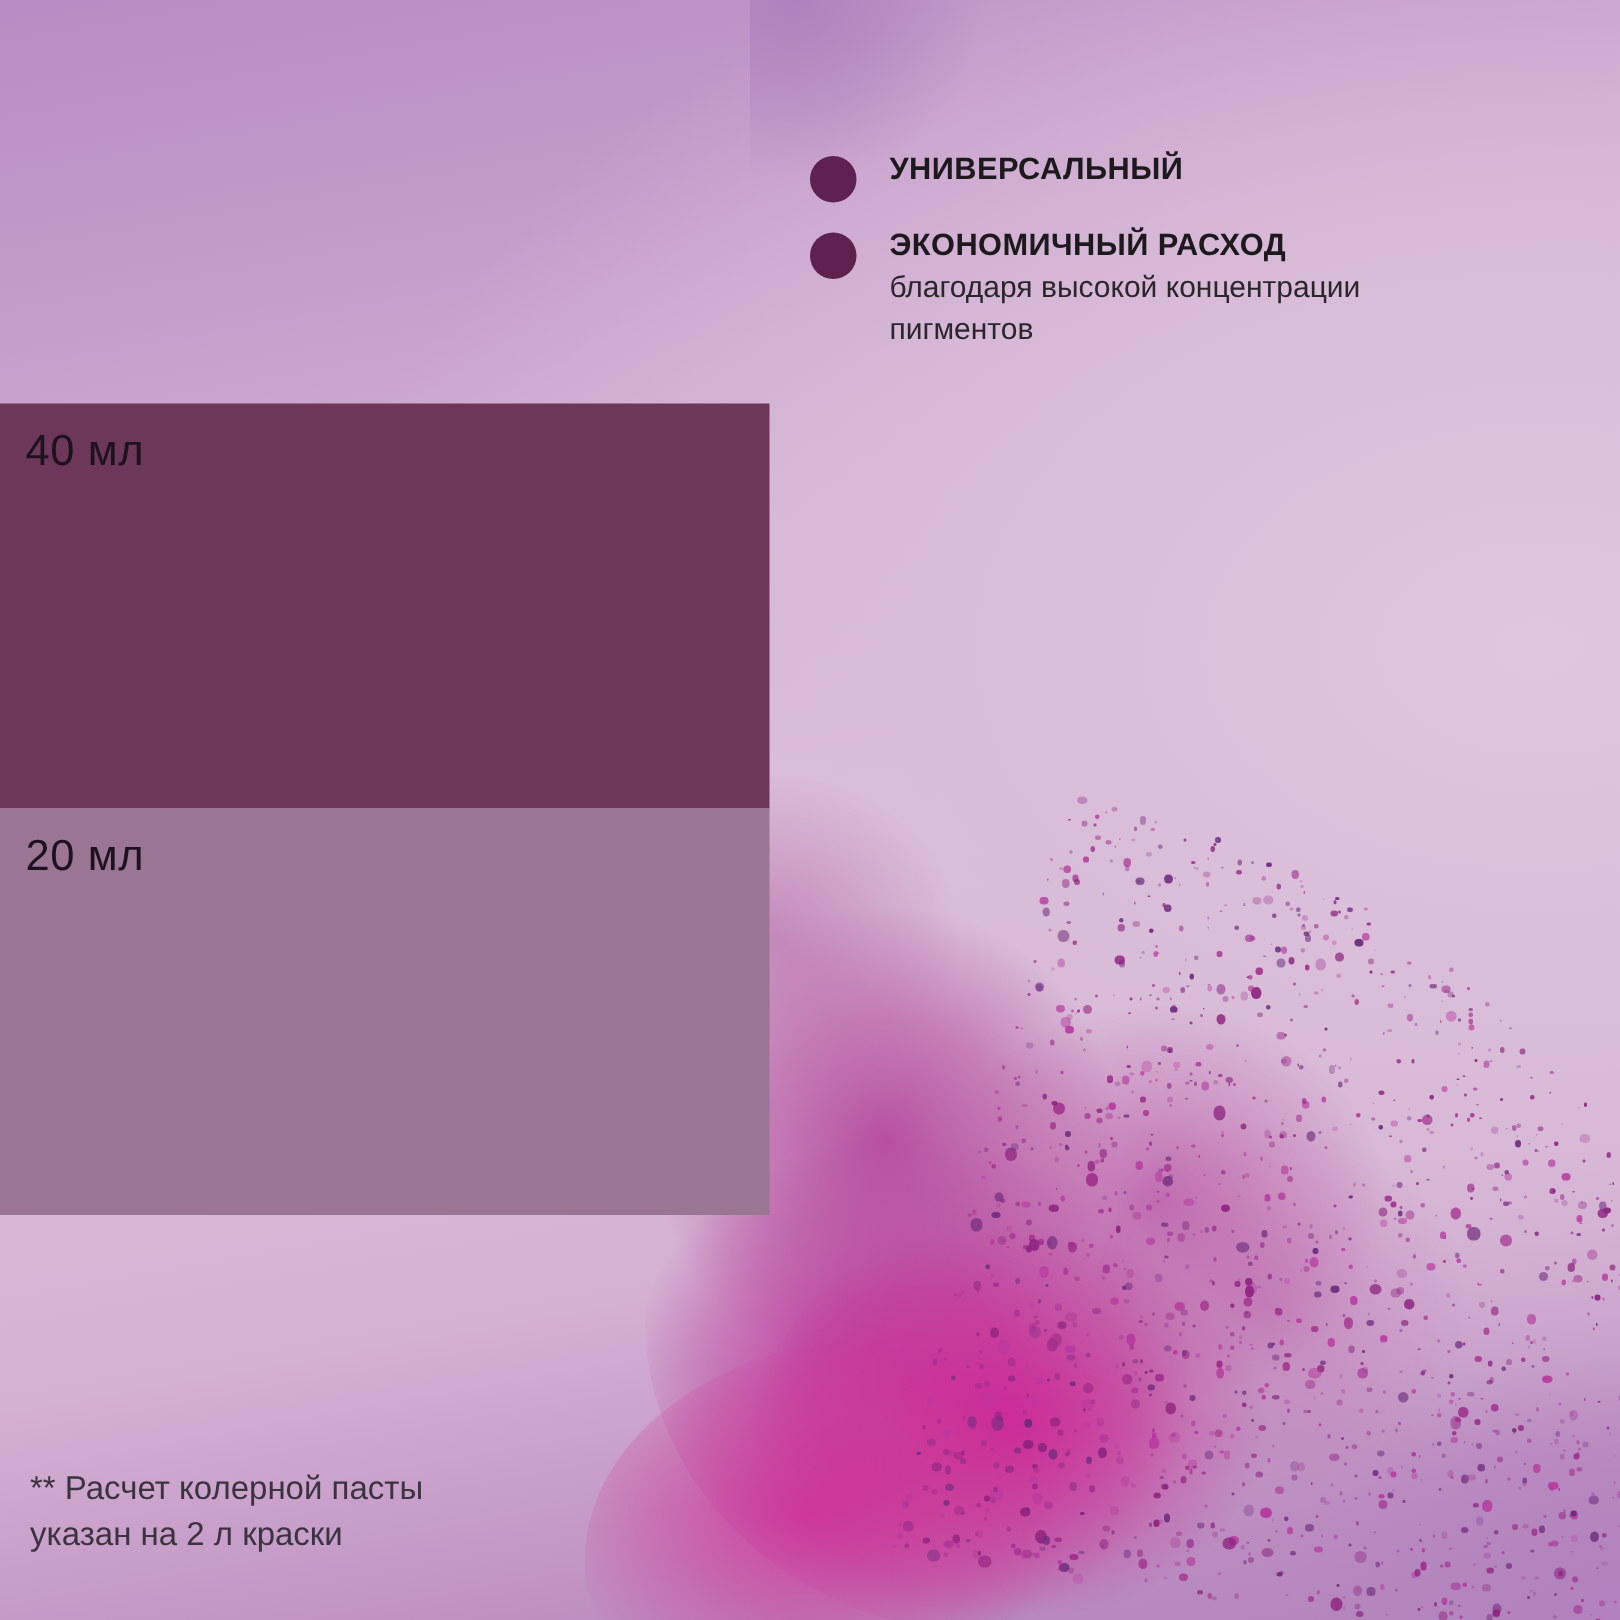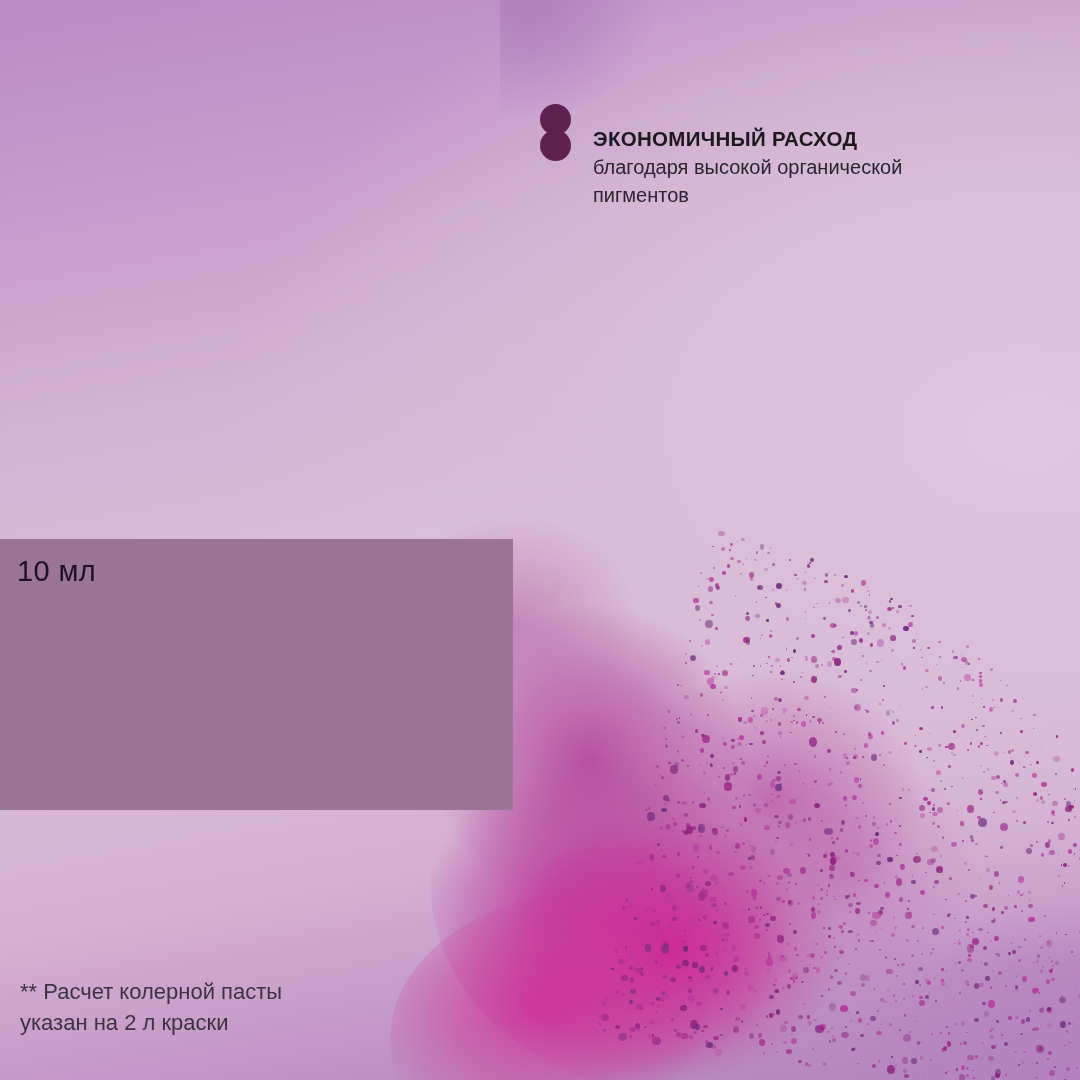--- a/index.html
+++ b/index.html
@@ -1427,31 +1427,35 @@
       <span class="speck " style="left: 564.8px; top: 323.1px; width: 2.3px; height: 2.3px; opacity: 0.75;"></span>
       <span class="speck " style="left: 371.1px; top: 562px; width: 8.4px; height: 6.3px; opacity: 0.54;"></span>
       <span class="speck v3" style="left: 407px; top: 383.7px; width: 3.8px; height: 3.7px; opacity: 0.49;"></span>
       <span class="speck v2" style="left: 431.6px; top: 318.3px; width: 2.3px; height: 2.4px; opacity: 0.29;"></span>
       <span class="speck " style="left: 512.1px; top: 532.1px; width: 3.6px; height: 2.8px; opacity: 0.75;"></span>
     </div>
 
   <div class="features" id="features">
       <div class="feature">
         <span class="dot" style="background: rgb(94, 33, 80);"></span>
+        <div class="f-title" style="white-space: pre-line; color: rgb(29, 26, 30);">УНИВЕРСАЛЬНЫЙ</div>
       </div>
       <div class="feature">
         <span class="dot" style="background: rgb(94, 33, 80);"></span>
         <div class="f-title" style="white-space: pre-line; color: rgb(29, 26, 30);">ЭКОНОМИЧНЫЙ РАСХОД</div>
-        <div class="f-desc" style="white-space: pre-line; color: rgb(42, 38, 44);">благодаря высокой органической
+        <div class="f-desc" style="white-space: pre-line; color: rgb(42, 38, 44);">благодаря высокой концентрации
 пигментов</div>
       </div>
     </div>
 
   <div class="swatches" id="swatches">
+      <div class="sw" style="top: 269px; height: 270px; background: rgb(108, 55, 89);">
+        <div class="sw-label" style="top: 16px; color: rgb(30, 18, 32);">40 мл</div>
+      </div>
       <div class="sw" style="top: 539px; height: 271px; background: rgb(154, 117, 148);">
-        <div class="sw-label" style="top: 16px; color: rgb(30, 18, 32);">10 мл</div>
+        <div class="sw-label" style="top: 16px; color: rgb(30, 18, 32);">20 мл</div>
       </div>
     </div>
 
   <div class="footnote" style="white-space: pre-line;">** Расчет колерной пасты
 указан на 2 л краски</div>
 
 </div>
 
 </body></html>

